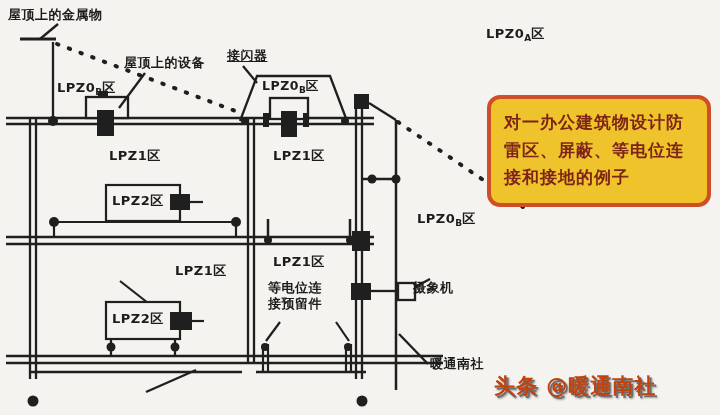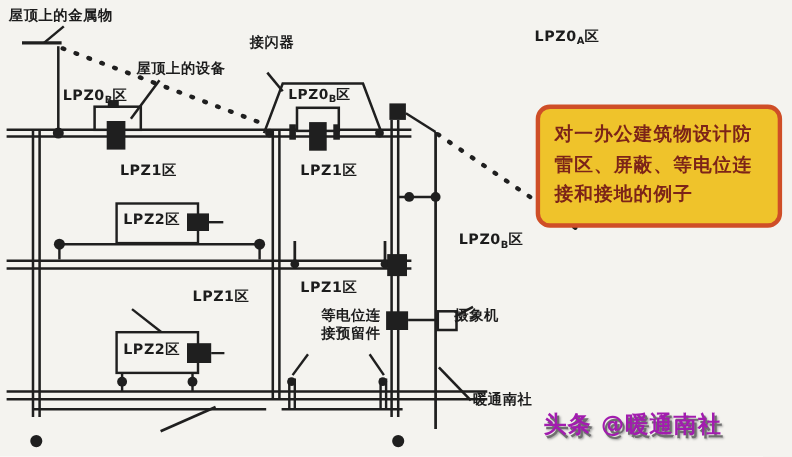--- a/index.html
+++ b/index.html
@@ -17,21 +17,21 @@
   .two-line{white-space:pre-line;}
   #callout{
     position:absolute; left:487px; top:95px; width:224px; box-sizing:border-box;
     border:4px solid #cf4e27; border-radius:13px; background:#efc32b;
     padding:10px 12px 11px 13px; z-index:5;
     font-size:17px; font-weight:700; color:#7c2418; line-height:1.62;
     letter-spacing:1px; text-align:left;
   }
   #watermark{
     position:absolute; left:494px; top:372px; z-index:6;
-    font-size:21px; font-weight:700; color:#a21caf; letter-spacing:1px;
+    font-size:21px; font-weight:700; color:#c2410c; letter-spacing:1px;
     text-shadow:2px 2px 0 #6f6f6f, 3px 3px 2px #9a9a9a;
     white-space:nowrap;
   }
   svg{position:absolute; left:0; top:0;}
 </style>
 </head>
 <body>
 
 <div id="stage" style="background: rgb(244, 243, 239);">
 
@@ -134,21 +134,21 @@
     <g stroke="#1f1f1f" stroke-width="2.4" fill="none">
       <path d="M399,334 L428,364"></path>
       <path d="M146,392 L196,370"></path>
       <circle cx="33" cy="401" r="5.5" fill="#1f1f1f" stroke="none"></circle>
       <circle cx="362" cy="401" r="5.5" fill="#1f1f1f" stroke="none"></circle>
     </g>
   </svg>
 
   <div class="lbl" style="left:124px; top:55px;">屋顶上的设备</div>
   <div class="lbl" style="left:8px; top:7px;">屋顶上的金属物</div>
-  <div class="lbl" style="left:227px; top:32px;">接闪器</div>
+  <div class="lbl" style="left:227px; top:48px;text-decoration:underline;">接闪器</div>
 
   <div class="lbl zone" style="left:57px; top:80px;">
     <span>LPZ0</span><sub>B</sub><span>区</span>
   </div>
   <div class="lbl zone" style="left:262px; top:78px; font-size:12.5px;">
     <span>LPZ0</span><sub>B</sub><span>区</span>
   </div>
   <div class="lbl zone" style="left:486px; top:26px;">
     <span>LPZ0</span><sub>A</sub><span>区</span>
   </div>
@@ -156,21 +156,21 @@
     <span>LPZ0</span><sub>B</sub><span>区</span>
   </div>
 
   <div class="lbl zone" style="left:109px; top:148px;">LPZ1区</div>
   <div class="lbl zone" style="left:112px; top:193px;">LPZ2区</div>
   <div class="lbl zone" style="left:273px; top:148px;">LPZ1区</div>
   <div class="lbl zone" style="left:175px; top:263px;">LPZ1区</div>
   <div class="lbl zone" style="left:112px; top:311px;">LPZ2区</div>
   <div class="lbl zone" style="left:273px; top:254px;">LPZ1区</div>
 
-  <div class="lbl two-line" style="left:268px; top:280px;margin-left:24px;">等电位连
+  <div class="lbl two-line" style="left:268px; top:280px;">等电位连
 接预留件</div>
   <div class="lbl" style="left:413px; top:280px;">摄象机</div>
   <div class="lbl" style="left:430px; top:356px;">暖通南社</div>
 
   <div id="callout" style="background: rgb(239, 195, 43); border-color: rgb(207, 78, 39); color: rgb(124, 36, 24);">
     <span>对一办公建筑物设计防雷区、屏蔽、等电位连接和接地的例子</span>
   </div>
 
   <div id="watermark">头条 @暖通南社</div>
 

